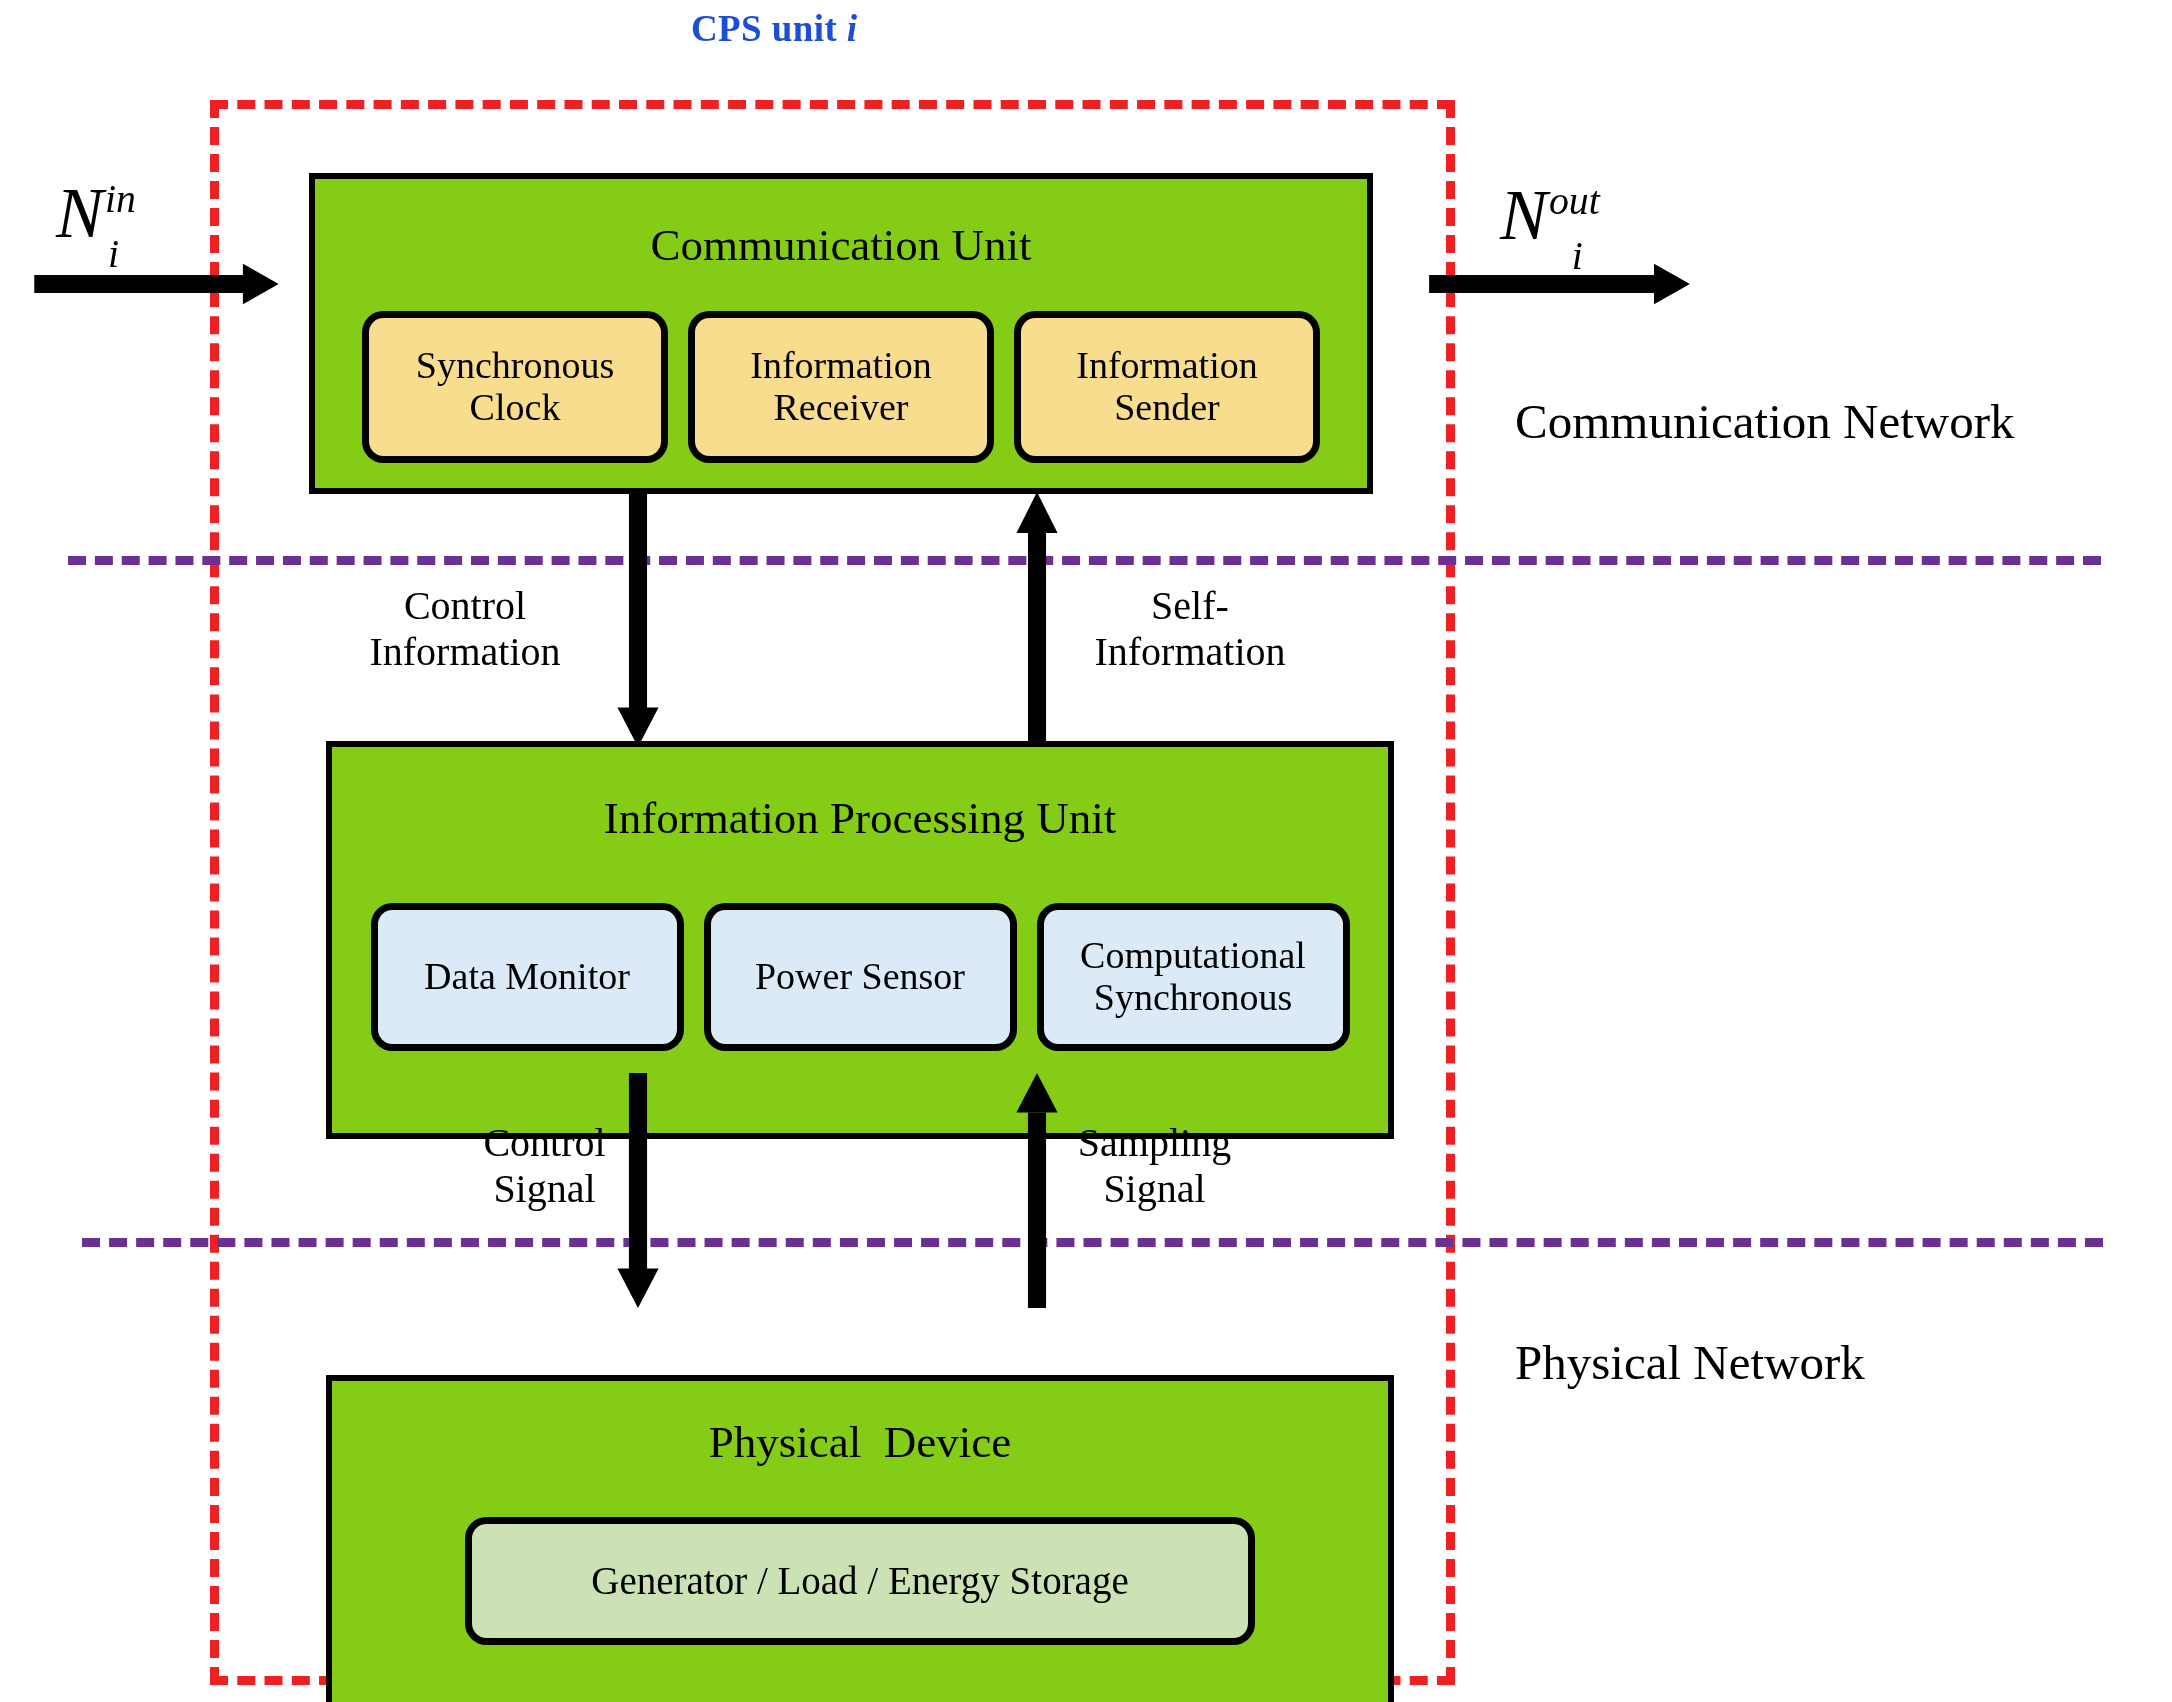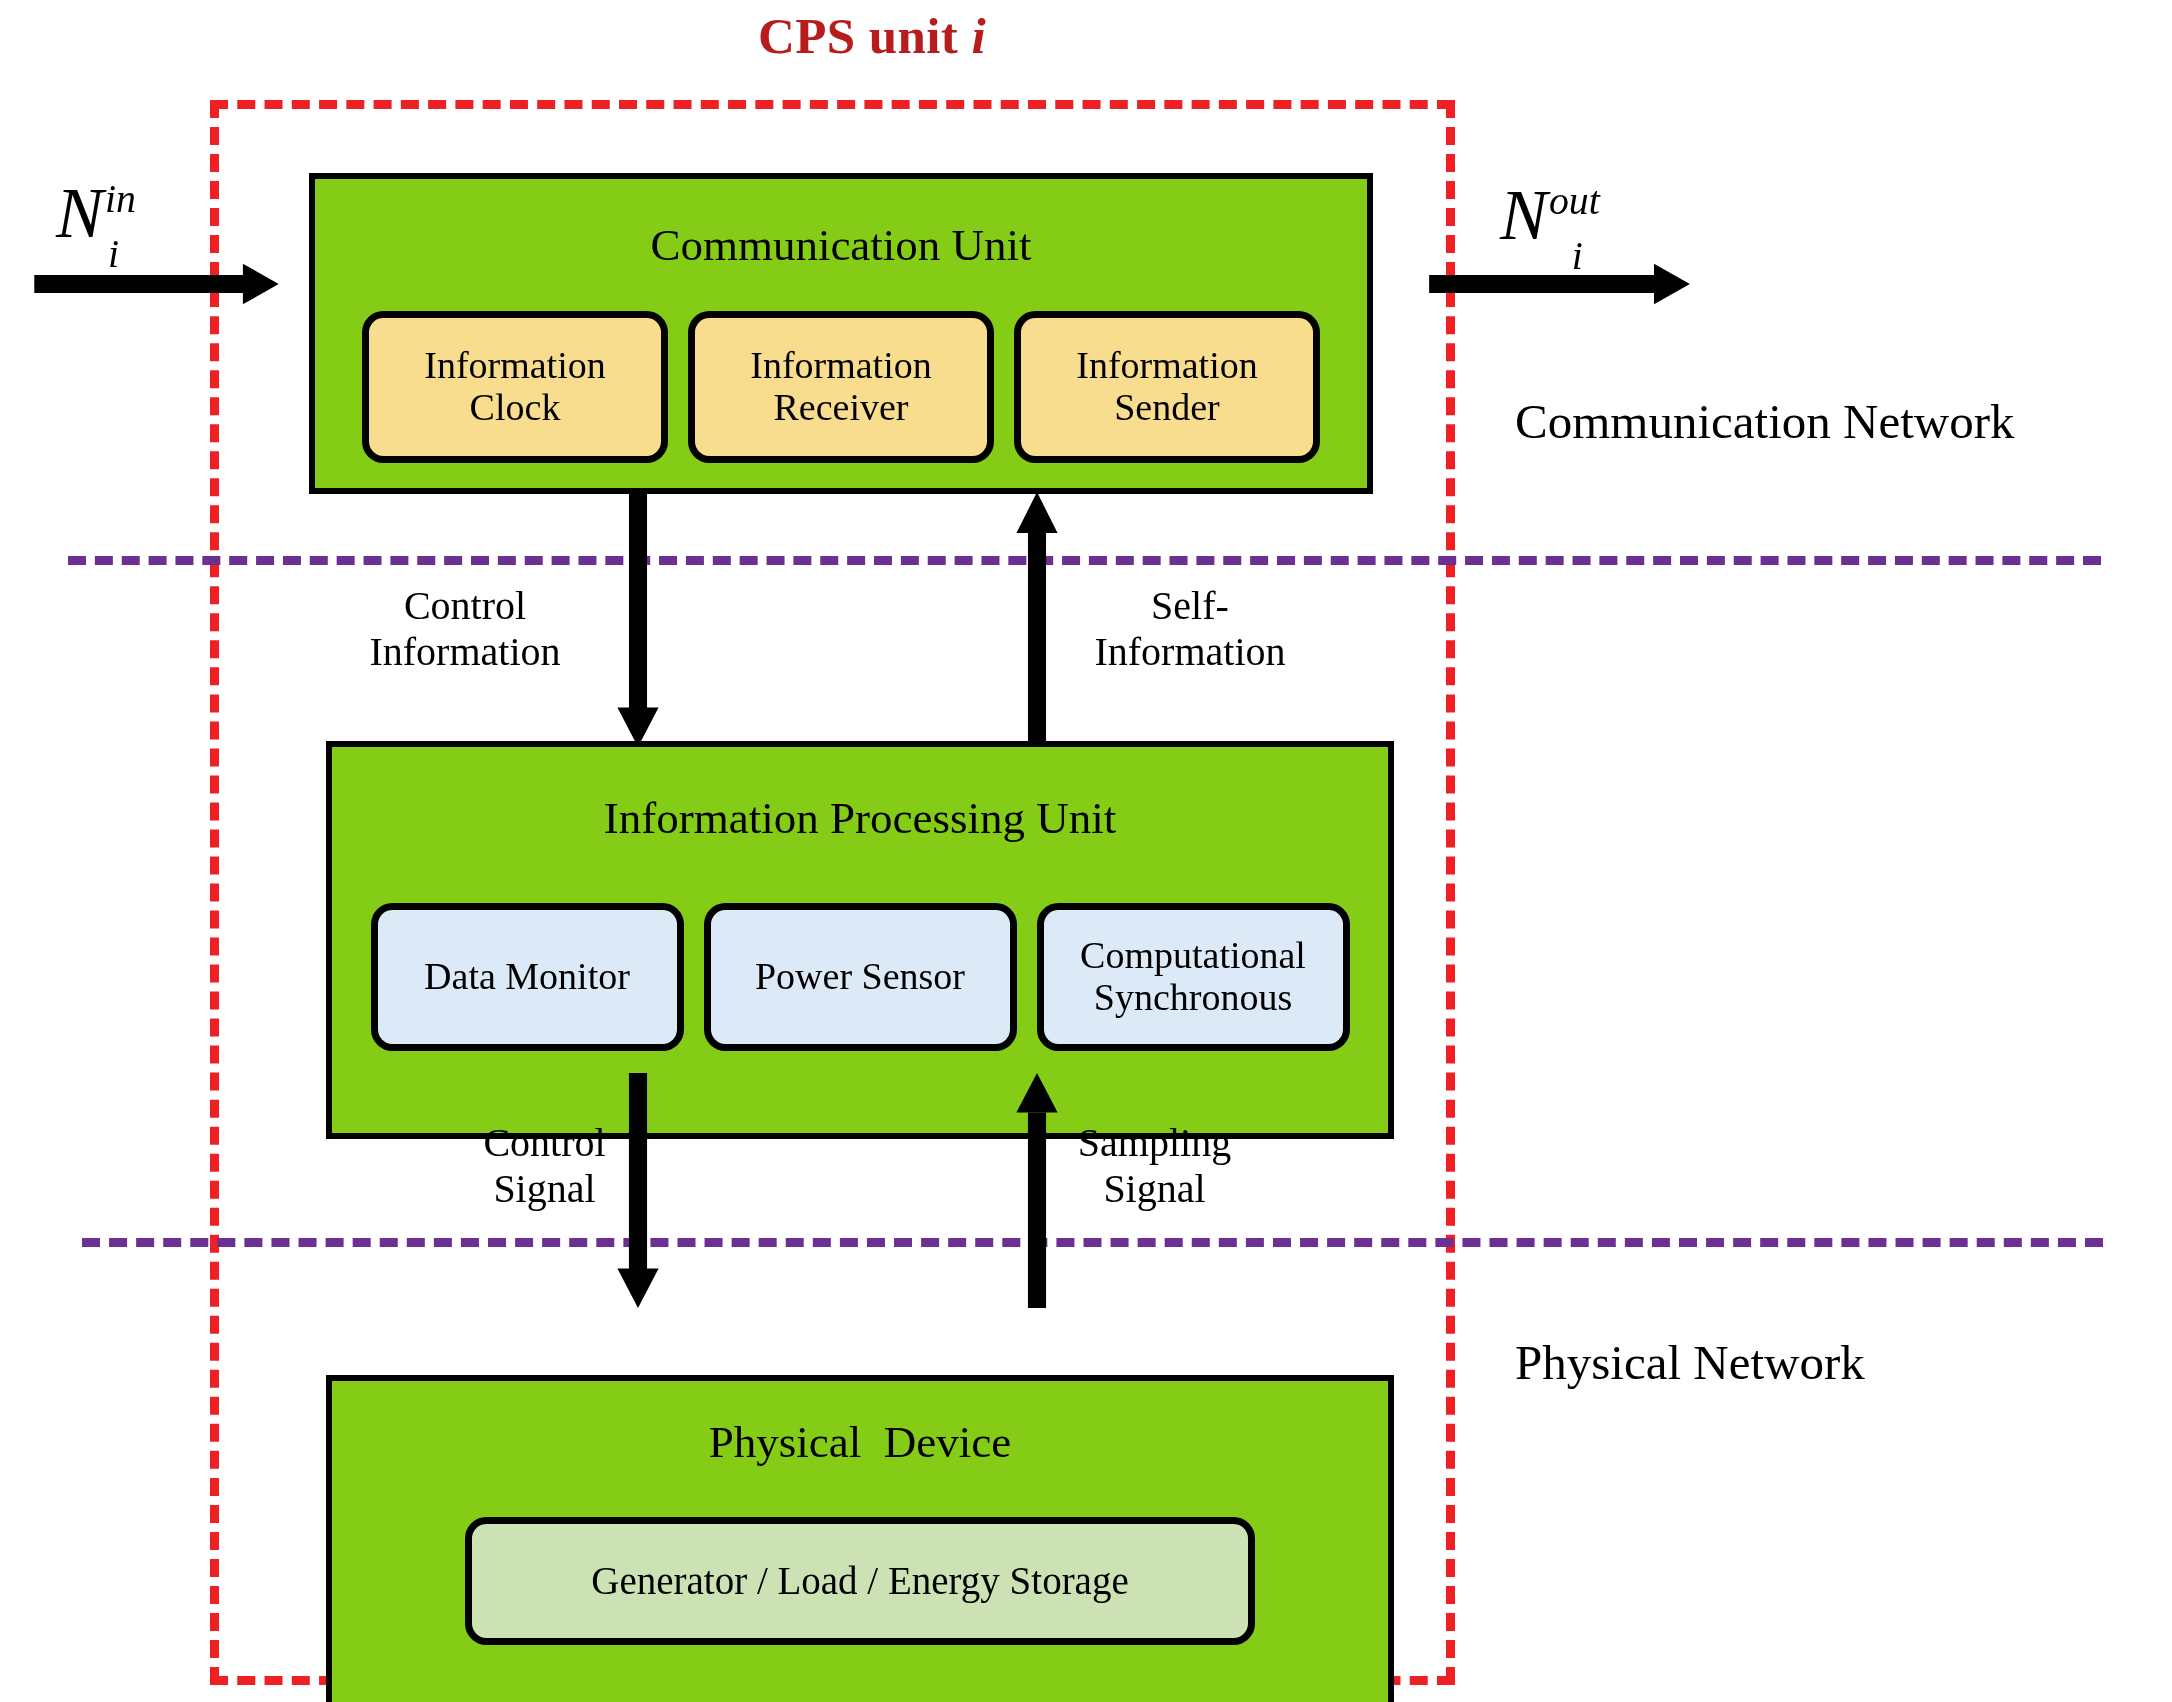--- a/index.html
+++ b/index.html
@@ -16,24 +16,23 @@
     overflow: hidden;
   }
 
   .abs { position: absolute; }
 
   
   #cps-title {
     left: 691px;
     top: 6.6px;
     width: 362px;
-    text-align: center;
-    font-size: 51px;
+    font-size: 37px;
     font-weight: bold;
-    color: #b91c1c;
+    color: #1d4ed8;
     letter-spacing: 0.4px;
   }
   #cps-title .ital { font-style: italic; }
 
   
   #cps-boundary {
     left: 210px;
     top: 100px;
     width: 1245px;
     height: 1585px;
@@ -181,21 +180,21 @@
   <div class="math-n" id="n-out"><span>N</span><span class="sup">out</span><span class="sub">i</span></div>
 
   <svg class="abs arrow-svg" style="left:1428px; top:262px;" width="263" height="44" viewBox="0 0 320 54">
     <line x1="0" y1="27" x2="288" y2="27" stroke="#000" stroke-width="22"></line>
     <polygon points="320,27 276,2 276,52" fill="#000"></polygon>
   </svg>
 
   <div class="abs unit-box" id="comm-unit-box">
     <div class="unit-title" id="comm-unit-title">Communication Unit</div>
     <div class="sub-row" id="comm-chips">
-      <div class="chip chip-yellow">Information
+      <div class="chip chip-yellow">Synchronous
 Clock</div>
       <div class="chip chip-yellow">Information
 Receiver</div>
       <div class="chip chip-yellow">Information
 Sender</div>
     </div>
   </div>
 
   <svg class="abs arrow-svg" style="left:609px; top:492px;" width="58" height="255" viewBox="0 0 70 310">
     <line x1="35" y1="0" x2="35" y2="268" stroke="#000" stroke-width="22"></line>

